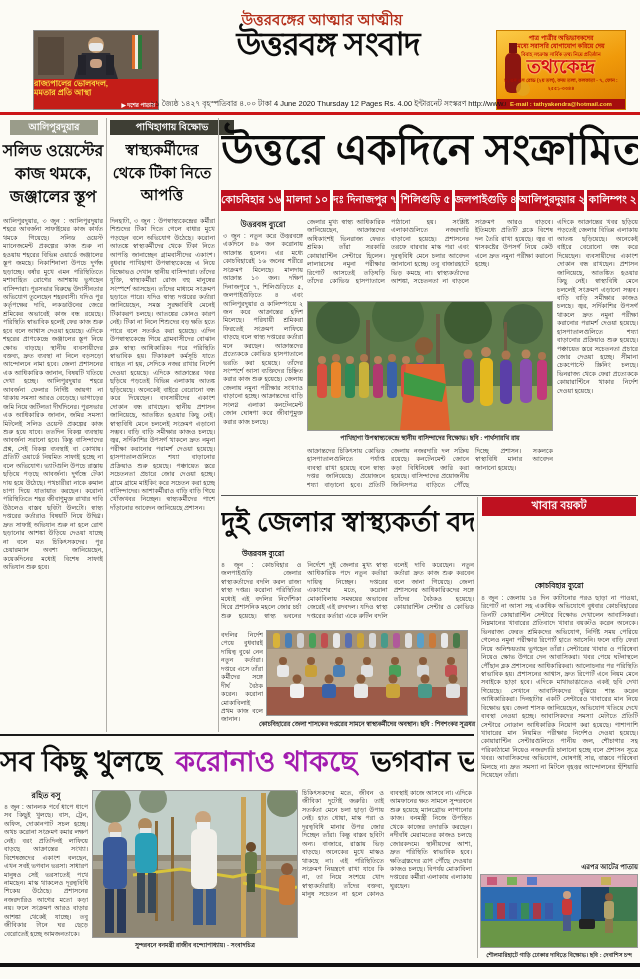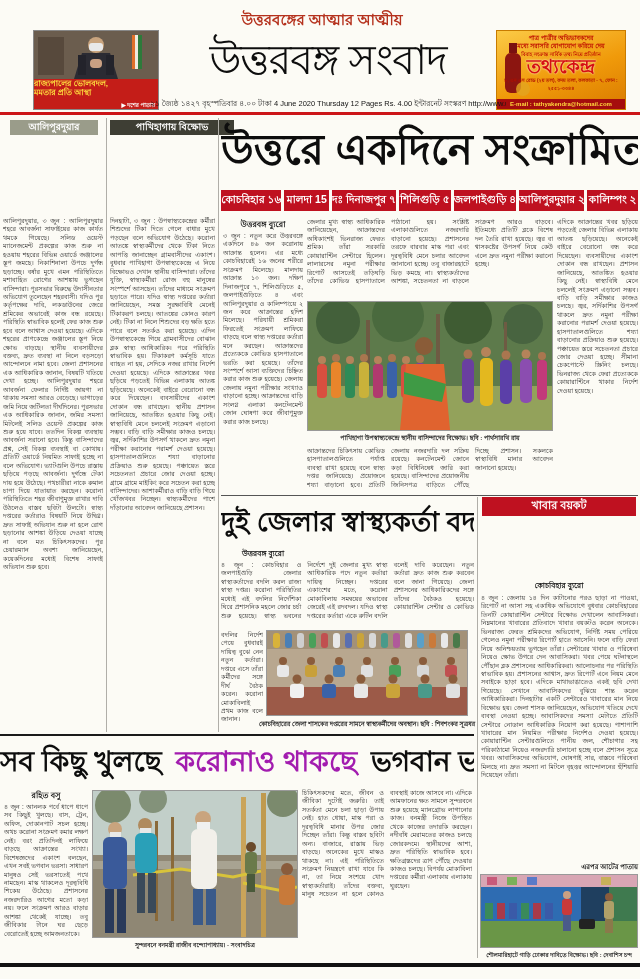--- a/index.html
+++ b/index.html
@@ -47,21 +47,21 @@
       <rect x="72" y="24" width="8" height="20" fill="#23232b"></rect>
     </svg>
     <div class="promo-strip" style="height:22px">
       <div>রাজ্যপালের ভোলবদল,</div>
       <div>মমতার প্রতি আস্থা</div>
     </div>
     <div class="promo-ref" style="background:#c41d18;height:8px;line-height:8px">▶ দশের পাতায়</div>
   </div>
 
   <div class="abs hl" style="left:172px;top:8px;width:300px;height:20px;font-size:15px;color:#b5321e">উত্তরবঙ্গের আত্মার আত্মীয়</div>
-  <div class="abs hl" style="left:150px;top:24px;width:356px;height:74px;font-size:41px;font-weight:400;line-height:72px;letter-spacing:-1px;white-space:nowrap">উত্তরবঙ্গ সংবাদ</div>
+  <div class="abs hl" style="left:150px;top:8px;width:356px;height:74px;font-size:32px;font-weight:700;line-height:72px;letter-spacing:-1px;white-space:nowrap">উত্তরবঙ্গ সংবাদ</div>
 
   <div class="abs" style="left:494px;top:68px;width:26px;height:36px;font-size:9px;font-weight:bold;text-align:center;line-height:1.25">
     <div>COB</div>
     <div>+</div>
     <div>APD</div>
   </div>
 
   <div class="abs ad" style="left:496px;top:30px;width:130px;height:80px;border:1px solid #c87b00">
     <svg class="abs" style="left:2px;top:10px" width="32" height="58" viewBox="0 0 32 58">
       <rect x="10" y="2" width="8" height="10" fill="#7a1010"></rect>
@@ -74,34 +74,36 @@
     <div class="ad-brand">তথ্যকেন্দ্র</div>
     <div class="ad-addr">৮, এন এস রোড (২য় তল), কদম তলা, কলকাতা - ৭, ফোন : ২৫৫১-৩৩৪৪</div>
     <div class="ad-mail">E-mail : tathyakendra@hotmail.com</div>
   </div>
 
   <div class="abs" style="left:150px;top:98px;width:356px;height:11px;font-size:7.5px;text-align:center;white-space:nowrap;overflow:hidden">২১ জ্যৈষ্ঠ ১৪২৭ বৃহস্পতিবার ৪.০০ টাকা 4 June 2020 Thursday 12 Pages Rs. 4.00 ইন্টারনেট সংস্করণ http://www.uttarbangasambad.in</div>
 
   <div class="abs" style="left:0;top:112px;width:640px;height:3px;background:#cc1518"></div>
 
   <div class="abs kicker" style="left:10px;top:120px;width:88px;height:15px;background:#9a9c8a">আলিপুরদুয়ার</div>
+  <div class="abs hl" style="left:2px;top:139px;width:102px;height:74px;font-size:16px;line-height:1.45">সলিড ওয়েস্টের কাজ থমকে, জঞ্জালের স্তূপ</div>
   <div class="abs small" style="left:3px;top:217px;width:100px;height:514px">আলিপুরদুয়ার, ৩ জুন : আলিপুরদুয়ার শহরে আবর্জনা সাফাইয়ের কাজ কার্যত থমকে গিয়েছে। সলিড ওয়েস্ট ম্যানেজমেন্ট প্রকল্পের কাজ শুরু না হওয়ায় শহরের বিভিন্ন ওয়ার্ডে জঞ্জালের স্তূপ জমছে। নিকাশিনালা উপচে দুর্গন্ধ ছড়াচ্ছে। বর্ষার মুখে এমন পরিস্থিতিতে মশাবাহিত রোগের আশঙ্কায় ভুগছেন বাসিন্দারা। পুরসভার বিরুদ্ধে উদাসীনতার অভিযোগ তুলেছেন শহরবাসী। যদিও পুর কর্তৃপক্ষের দাবি, লকডাউনের জেরে শ্রমিকের অভাবেই কাজ বন্ধ রয়েছে। পরিস্থিতি স্বাভাবিক হলেই ফের কাজ শুরু হবে বলে আশ্বাস দেওয়া হয়েছে। এদিকে শহরের প্রাণকেন্দ্রে জঞ্জালের স্তূপ নিয়ে ক্ষোভ বাড়ছে। স্থানীয় ব্যবসায়ীদের বক্তব্য, দ্রুত ব্যবস্থা না নিলে বড়সড়ো আন্দোলনে নামা হবে। জেলা প্রশাসনের এক আধিকারিক জানান, বিষয়টি খতিয়ে দেখা হচ্ছে। আলিপুরদুয়ার শহরে আবর্জনা ফেলার নির্দিষ্ট জায়গা না থাকায় সমস্যা আরও বেড়েছে। ভাগাড়ের জমি নিয়ে জটিলতা দীর্ঘদিনের। পুরসভার এক আধিকারিক জানান, জমির সমস্যা মিটলেই সলিড ওয়েস্ট প্রকল্পের কাজ শুরু হয়ে যাবে। ততদিন বিকল্প ব্যবস্থায় আবর্জনা সরানো হবে। কিন্তু বাসিন্দাদের প্রশ্ন, সেই বিকল্প ব্যবস্থাই বা কোথায়। প্রতিটি ওয়ার্ডে নিয়মিত সাফাই হচ্ছে না বলে অভিযোগ। ভ্যাটগুলি উপচে রাস্তায় ছড়িয়ে পড়ছে আবর্জনা। দুর্গন্ধে টেকা দায় হয়ে উঠেছে। পথচারীরা নাকে রুমাল চাপা দিয়ে যাতায়াত করছেন। করোনা পরিস্থিতিতে শহর জীবাণুমুক্ত রাখার দাবি উঠলেও বাস্তব ছবিটা উলটো। স্বাস্থ্য দপ্তরের কর্তারাও বিষয়টি নিয়ে উদ্বিগ্ন। দ্রুত সাফাই অভিযান শুরু না হলে রোগ ছড়ানোর আশঙ্কা উড়িয়ে দেওয়া যাচ্ছে না বলে মত চিকিৎসকদের। পুর চেয়ারম্যান অবশ্য জানিয়েছেন, কয়েকদিনের মধ্যেই বিশেষ সাফাই অভিযান শুরু হবে।</div>
 
   <div class="abs vrule" style="left:106px;top:118px;height:614px"></div>
 
   <div class="abs kicker" style="left:110px;top:120px;width:124px;height:15px;background:#3e3e34">পাখিহাগায় বিক্ষোভ</div>
+  <div class="abs hl" style="left:108px;top:139px;width:108px;height:74px;font-size:15px;line-height:1.5">স্বাস্থ্যকর্মীদের থেকে টিকা নিতে আপত্তি</div>
   <div class="abs small" style="left:110px;top:217px;width:105px;height:514px">দিনহাটা, ৩ জুন : উপস্বাস্থ্যকেন্দ্রের কর্মীরা শিশুদের টিকা দিতে গেলে বাধার মুখে পড়ছেন বলে অভিযোগ উঠেছে। করোনা আতঙ্কে স্বাস্থ্যকর্মীদের থেকে টিকা নিতে আপত্তি জানাচ্ছেন গ্রামবাসীদের একাংশ। বুধবার পাখিহাগা উপস্বাস্থ্যকেন্দ্রে এ নিয়ে বিক্ষোভও দেখান স্থানীয় বাসিন্দারা। তাঁদের যুক্তি, স্বাস্থ্যকর্মীরা রোজ বহু মানুষের সংস্পর্শে আসছেন। তাঁদের মাধ্যমে সংক্রমণ ছড়াতে পারে। যদিও স্বাস্থ্য দপ্তরের কর্তারা জানিয়েছেন, সমস্ত সুরক্ষাবিধি মেনেই টিকাকরণ চলছে। আতঙ্কের কোনও কারণ নেই। টিকা না নিলে শিশুদের বড় ক্ষতি হতে পারে বলে সতর্কও করা হয়েছে। এদিন উপস্বাস্থ্যকেন্দ্রে গিয়ে গ্রামবাসীদের বোঝান ব্লক স্বাস্থ্য আধিকারিক। পরে পরিস্থিতি স্বাভাবিক হয়। টিকাকরণ কর্মসূচি যাতে ব্যাহত না হয়, সেদিকে নজর রাখার নির্দেশ দেওয়া হয়েছে। এদিকে আক্রান্তের খবর ছড়িয়ে পড়তেই বিভিন্ন এলাকায় আতঙ্ক ছড়িয়েছে। অনেকেই বাইরে বেরোনো বন্ধ করে দিয়েছেন। ব্যবসায়ীদের একাংশ দোকান বন্ধ রাখছেন। স্থানীয় প্রশাসন জানিয়েছে, আতঙ্কিত হওয়ার কিছু নেই। স্বাস্থ্যবিধি মেনে চললেই সংক্রমণ এড়ানো সম্ভব। বাড়ি বাড়ি সমীক্ষার কাজও চলছে। জ্বর, সর্দিকাশির উপসর্গ থাকলে দ্রুত নমুনা পরীক্ষা করানোর পরামর্শ দেওয়া হয়েছে। হাসপাতালগুলিতে শয্যা বাড়ানোর প্রক্রিয়াও শুরু হয়েছে। পঞ্চায়েত স্তরে সচেতনতা প্রচারে জোর দেওয়া হচ্ছে। গ্রামে গ্রামে মাইকিং করে সচেতন করা হচ্ছে বাসিন্দাদের। আশাকর্মীরাও বাড়ি বাড়ি গিয়ে খোঁজখবর নিচ্ছেন। স্বাস্থ্যকর্মীদের পাশে দাঁড়ানোর আবেদন জানিয়েছে প্রশাসন।</div>
 
   <div class="abs vrule" style="left:218px;top:118px;height:614px"></div>
 
   <div class="abs hl" style="left:221px;top:112px;width:417px;height:76px;font-size:42px;font-weight:800;line-height:76px;white-space:nowrap">উত্তরে একদিনে সংক্রামিত ৪৬</div>
 
   <div class="abs strip" style="left:221px;top:190px;width:417px;height:21px">
     <span class="district">কোচবিহার ১৬</span>
-    <span class="district">মালদা 15</span>
+    <span class="district">মালদা ১০</span>
     <span class="district">দঃ দিনাজপুর ৭</span>
     <span class="district">শিলিগুড়ি ৫</span>
     <span class="district">জলপাইগুড়ি ৪</span>
     <span class="district">আলিপুরদুয়ার ২</span>
     <span class="district">কালিম্পং ২</span>
   </div>
 
   <div class="abs byline" style="left:223px;top:218px;width:80px">উত্তরবঙ্গ ব্যুরো</div>
   <div class="abs small" style="left:223px;top:232px;width:80px;height:265px">৩ জুন : নতুন করে উত্তরবঙ্গে একদিনে ৪৬ জন করোনায় আক্রান্ত হলেন। এর মধ্যে কোচবিহারেই ১৬ জনের শরীরে সংক্রমণ মিলেছে। মালদায় আক্রান্ত ১০ জন। দক্ষিণ দিনাজপুরে ৭, শিলিগুড়িতে ৫, জলপাইগুড়িতে ৪ এবং আলিপুরদুয়ার ও কালিম্পংয়ে ২ জন করে আক্রান্তের হদিশ মিলেছে। পরিযায়ী শ্রমিকরা ফিরতেই সংক্রমণ লাফিয়ে বাড়ছে বলে স্বাস্থ্য দপ্তরের কর্তারা মনে করছেন। আক্রান্তদের প্রত্যেককে কোভিড হাসপাতালে ভরতি করা হয়েছে। তাঁদের সংস্পর্শে আসা ব্যক্তিদের চিহ্নিত করার কাজ শুরু হয়েছে। জেলায় জেলায় নমুনা পরীক্ষার সংখ্যাও বাড়ানো হচ্ছে। আক্রান্তদের বাড়ি সংলগ্ন এলাকা কনটেনমেন্ট জোন ঘোষণা করে জীবাণুমুক্ত করার কাজ চলছে।</div>
   <div class="abs small cols3" style="left:307px;top:218px;width:246px;height:80px">জেলার মুখ্য স্বাস্থ্য আধিকারিক জানিয়েছেন, আক্রান্তদের অধিকাংশই ভিনরাজ্য ফেরত শ্রমিক। তাঁরা সরকারি কোয়ারান্টিন সেন্টারে ছিলেন। লালারসের নমুনা পরীক্ষার রিপোর্ট আসতেই তড়িঘড়ি তাঁদের কোভিড হাসপাতালে পাঠানো হয়। সংশ্লিষ্ট এলাকাগুলিতে নজরদারি বাড়ানো হয়েছে। প্রশাসনের তরফে বারবার মাস্ক পরা এবং দূরত্ববিধি মেনে চলার আবেদন জানানো হচ্ছে। তবু বাজারহাটে ভিড় কমছে না। স্বাস্থ্যকর্তাদের আশঙ্কা, সচেতনতা না বাড়লে সংক্রমণ আরও বাড়বে। ইতিমধ্যে প্রতিটি ব্লকে বিশেষ দল তৈরি রাখা হয়েছে। জ্বর বা শ্বাসকষ্টের উপসর্গ নিয়ে কেউ এলে দ্রুত নমুনা পরীক্ষা করানো হচ্ছে।</div>

